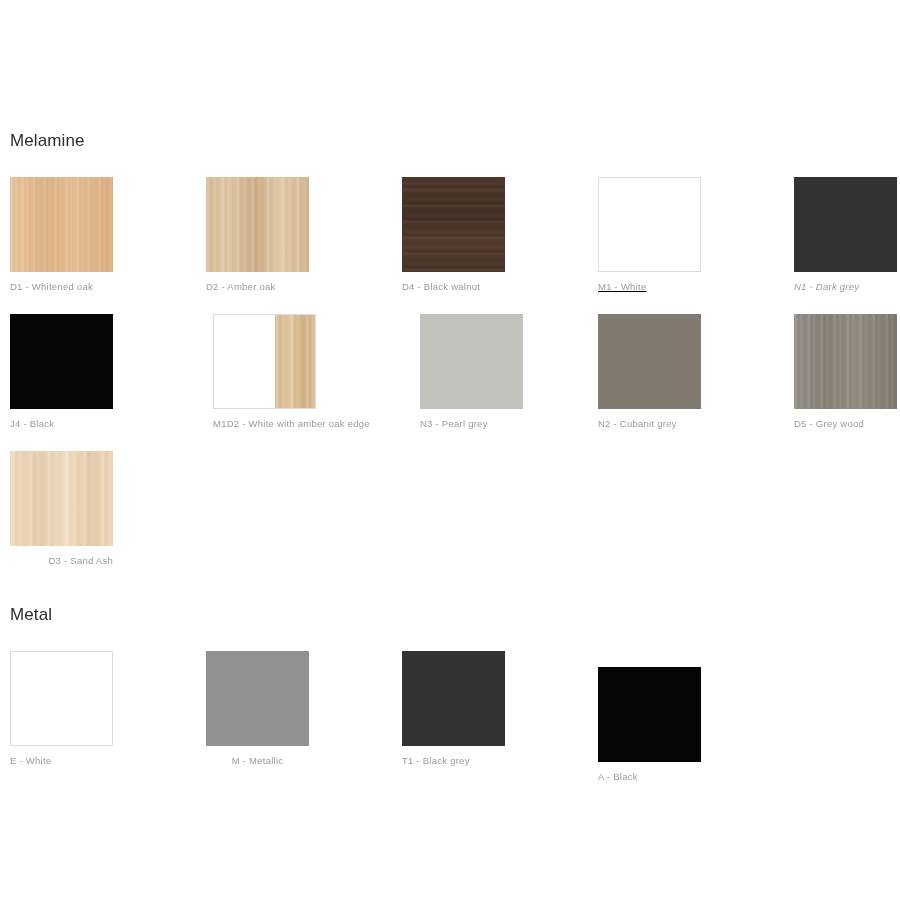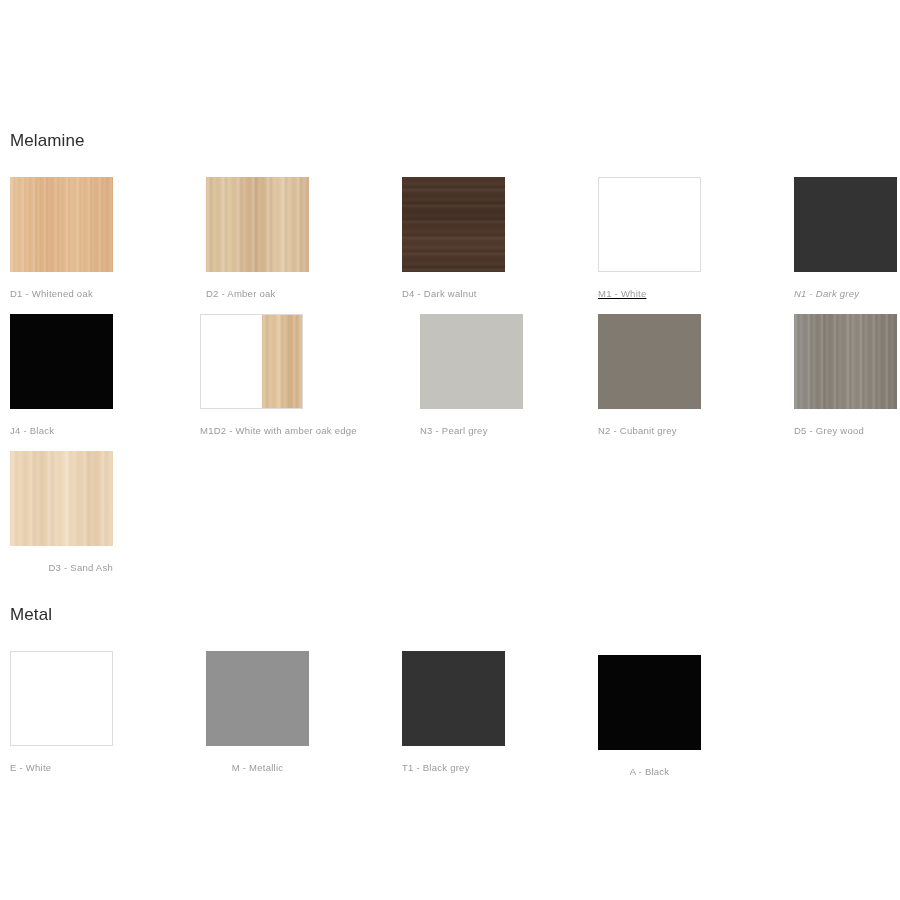--- a/index.html
+++ b/index.html
@@ -60,21 +60,21 @@
     box-sizing: border-box;
     position: relative;
     overflow: hidden;
   }
 
   .swatch.bordered {
     border: 1px solid #dcdcdc;
   }
 
   .swatch-label {
-    margin-top: 16px;
+    margin-top: 9px;
     font-size: 9.5px;
     line-height: 12px;
     color: #9a9a9a;
     letter-spacing: 0.25px;
     white-space: nowrap;
     font-family: "Liberation Sans", sans-serif;
   }
 
   
   .grain-v {
@@ -188,41 +188,41 @@
         <div class="swatch-cell" style="left: 206px; top: 0px;">
           <div class="swatch">
             <div class="grain-v tex-d2"></div>
           </div>
           <div class="swatch-label">D2 - Amber oak</div>
         </div>
         <div class="swatch-cell" style="left: 402px; top: 0px;">
           <div class="swatch">
             <div class="grain-v tex-d4"></div>
           </div>
-          <div class="swatch-label">D4 - Dark walnut</div>
+          <div class="swatch-label">D4 - Black walnut</div>
         </div>
         <div class="swatch-cell" style="left: 598px; top: 0px; text-decoration: underline;">
           <div class="swatch bordered">
             <div class="solid" style="background: rgb(255, 255, 255);"></div>
           </div>
           <div class="swatch-label">M1 - White</div>
         </div>
         <div class="swatch-cell" style="left: 794px; top: 0px; font-style: italic;">
           <div class="swatch">
             <div class="solid" style="background: rgb(51, 51, 51);"></div>
           </div>
           <div class="swatch-label">N1 - Dark grey</div>
         </div>
         <div class="swatch-cell" style="left: 10px; top: 137px;">
           <div class="swatch">
             <div class="solid" style="background: rgb(5, 5, 5);"></div>
           </div>
           <div class="swatch-label">J4 - Black</div>
         </div>
-        <div class="swatch-cell" style="left: 200px; top: 137px;">
+        <div class="swatch-cell" style="left: 213px; top: 137px;">
           <div class="swatch bordered">
             <div class="split-left" style="background: rgb(255, 255, 255);"></div>
             <div class="split-right tex-oakedge"></div>
           </div>
           <div class="swatch-label">M1D2 - White with amber oak edge</div>
         </div>
         <div class="swatch-cell" style="left: 402px; top: 137px; padding-left: 18px;">
           <div class="swatch">
             <div class="solid" style="background: rgb(196, 194, 189);"></div>
           </div>
@@ -263,21 +263,21 @@
             <div class="solid" style="background: rgb(145, 145, 145);"></div>
           </div>
           <div class="swatch-label">M - Metallic</div>
         </div>
         <div class="swatch-cell" style="left: 402px; top: 0px;">
           <div class="swatch">
             <div class="solid" style="background: rgb(51, 51, 51);"></div>
           </div>
           <div class="swatch-label">T1 - Black grey</div>
         </div>
-        <div class="swatch-cell" style="left: 598px; top: 4px; text-align: center;">
+        <div class="swatch-cell" style="left: 598px; top: 16px;">
           <div class="swatch">
             <div class="solid" style="background: rgb(5, 5, 5);"></div>
           </div>
           <div class="swatch-label">A - Black</div>
         </div>
       </div>
   </div>
 
 </div>
 

